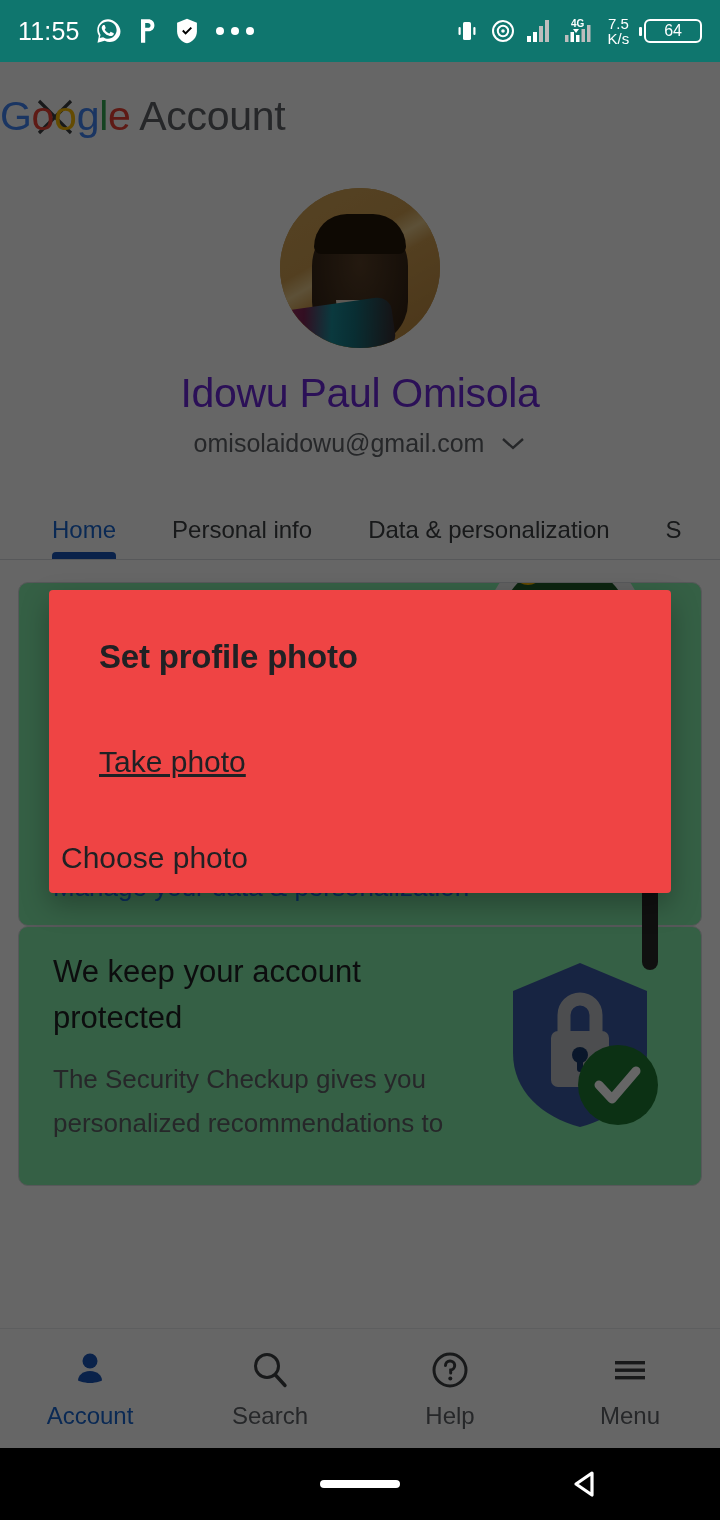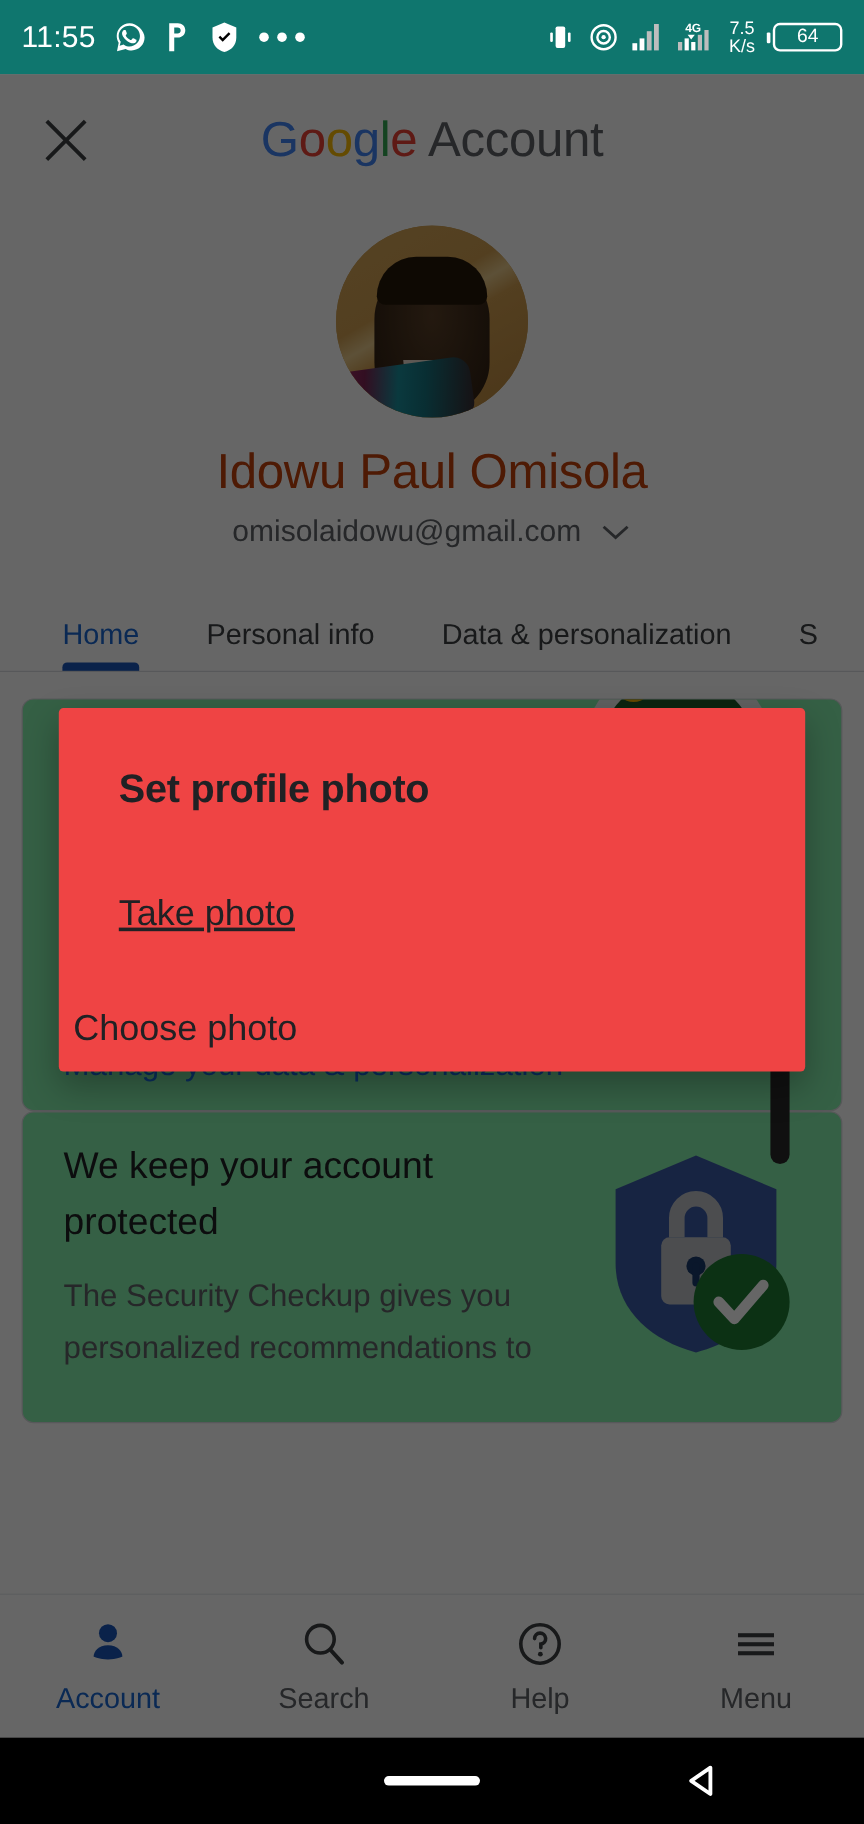--- a/index.html
+++ b/index.html
@@ -42,21 +42,21 @@
     position: absolute; top: 62px; left: 0; width: 720px; height: 1386px;
     background: rgba(0,0,0,0.60); z-index: 50; pointer-events: none;
   }
 
   .appbar { height: 118px; position: relative; }
   .close-x {
     position: absolute; left: 34px; top: 34px; width: 42px; height: 42px;
   }
   .brandrow {
     position: absolute; left: 0; top: 28px; width: 720px;
-    text-align: center; font-size: 41px; line-height: 52px;
+    text-align: left; font-size: 41px; line-height: 52px;
     color: #5f6368; letter-spacing: -0.3px;
   }
   .g-b { color: #4285F4; } .g-r { color: #EA4335; }
   .g-y { color: #FBBC05; } .g-g { color: #34A853; }
   .brand-account { color: #5f6368; }
 
   .avatar {
     width: 160px; height: 160px; border-radius: 50%;
     margin: 8px auto 0; overflow: hidden; position: relative;
     background: #c89a4e;
@@ -77,21 +77,21 @@
     position:absolute; left:50%; top:112px; transform:translateX(-50%);
     width: 48px; height: 16px; border-radius: 0 0 24px 24px; background:#e8ddd0;
   }
   .av-shirt {
     position:absolute; left:-6px; bottom:-8px; width:120px; height:52px;
     background: linear-gradient(100deg,#b8326b 0%, #7d2554 26%, #1a8f9c 48%, #16737f 66%, #3a2a30 100%);
     transform: rotate(-8deg); border-radius: 14px;
   }
 
   .pname {
-    text-align: center; font-size: 41px; color: #c2410c;
+    text-align: center; font-size: 41px; color: #6d28d9;
     margin-top: 22px; letter-spacing: -0.3px;
   }
   .pmail {
     text-align: center; font-size: 25px; color: #5f6368;
     margin-top: 12px; display: flex; align-items: center; justify-content: center; gap: 16px;
   }
 
   .tabs {
     margin-top: 42px; display: flex; align-items: flex-end; gap: 0;
     padding-left: 52px; height: 60px; position: relative;

